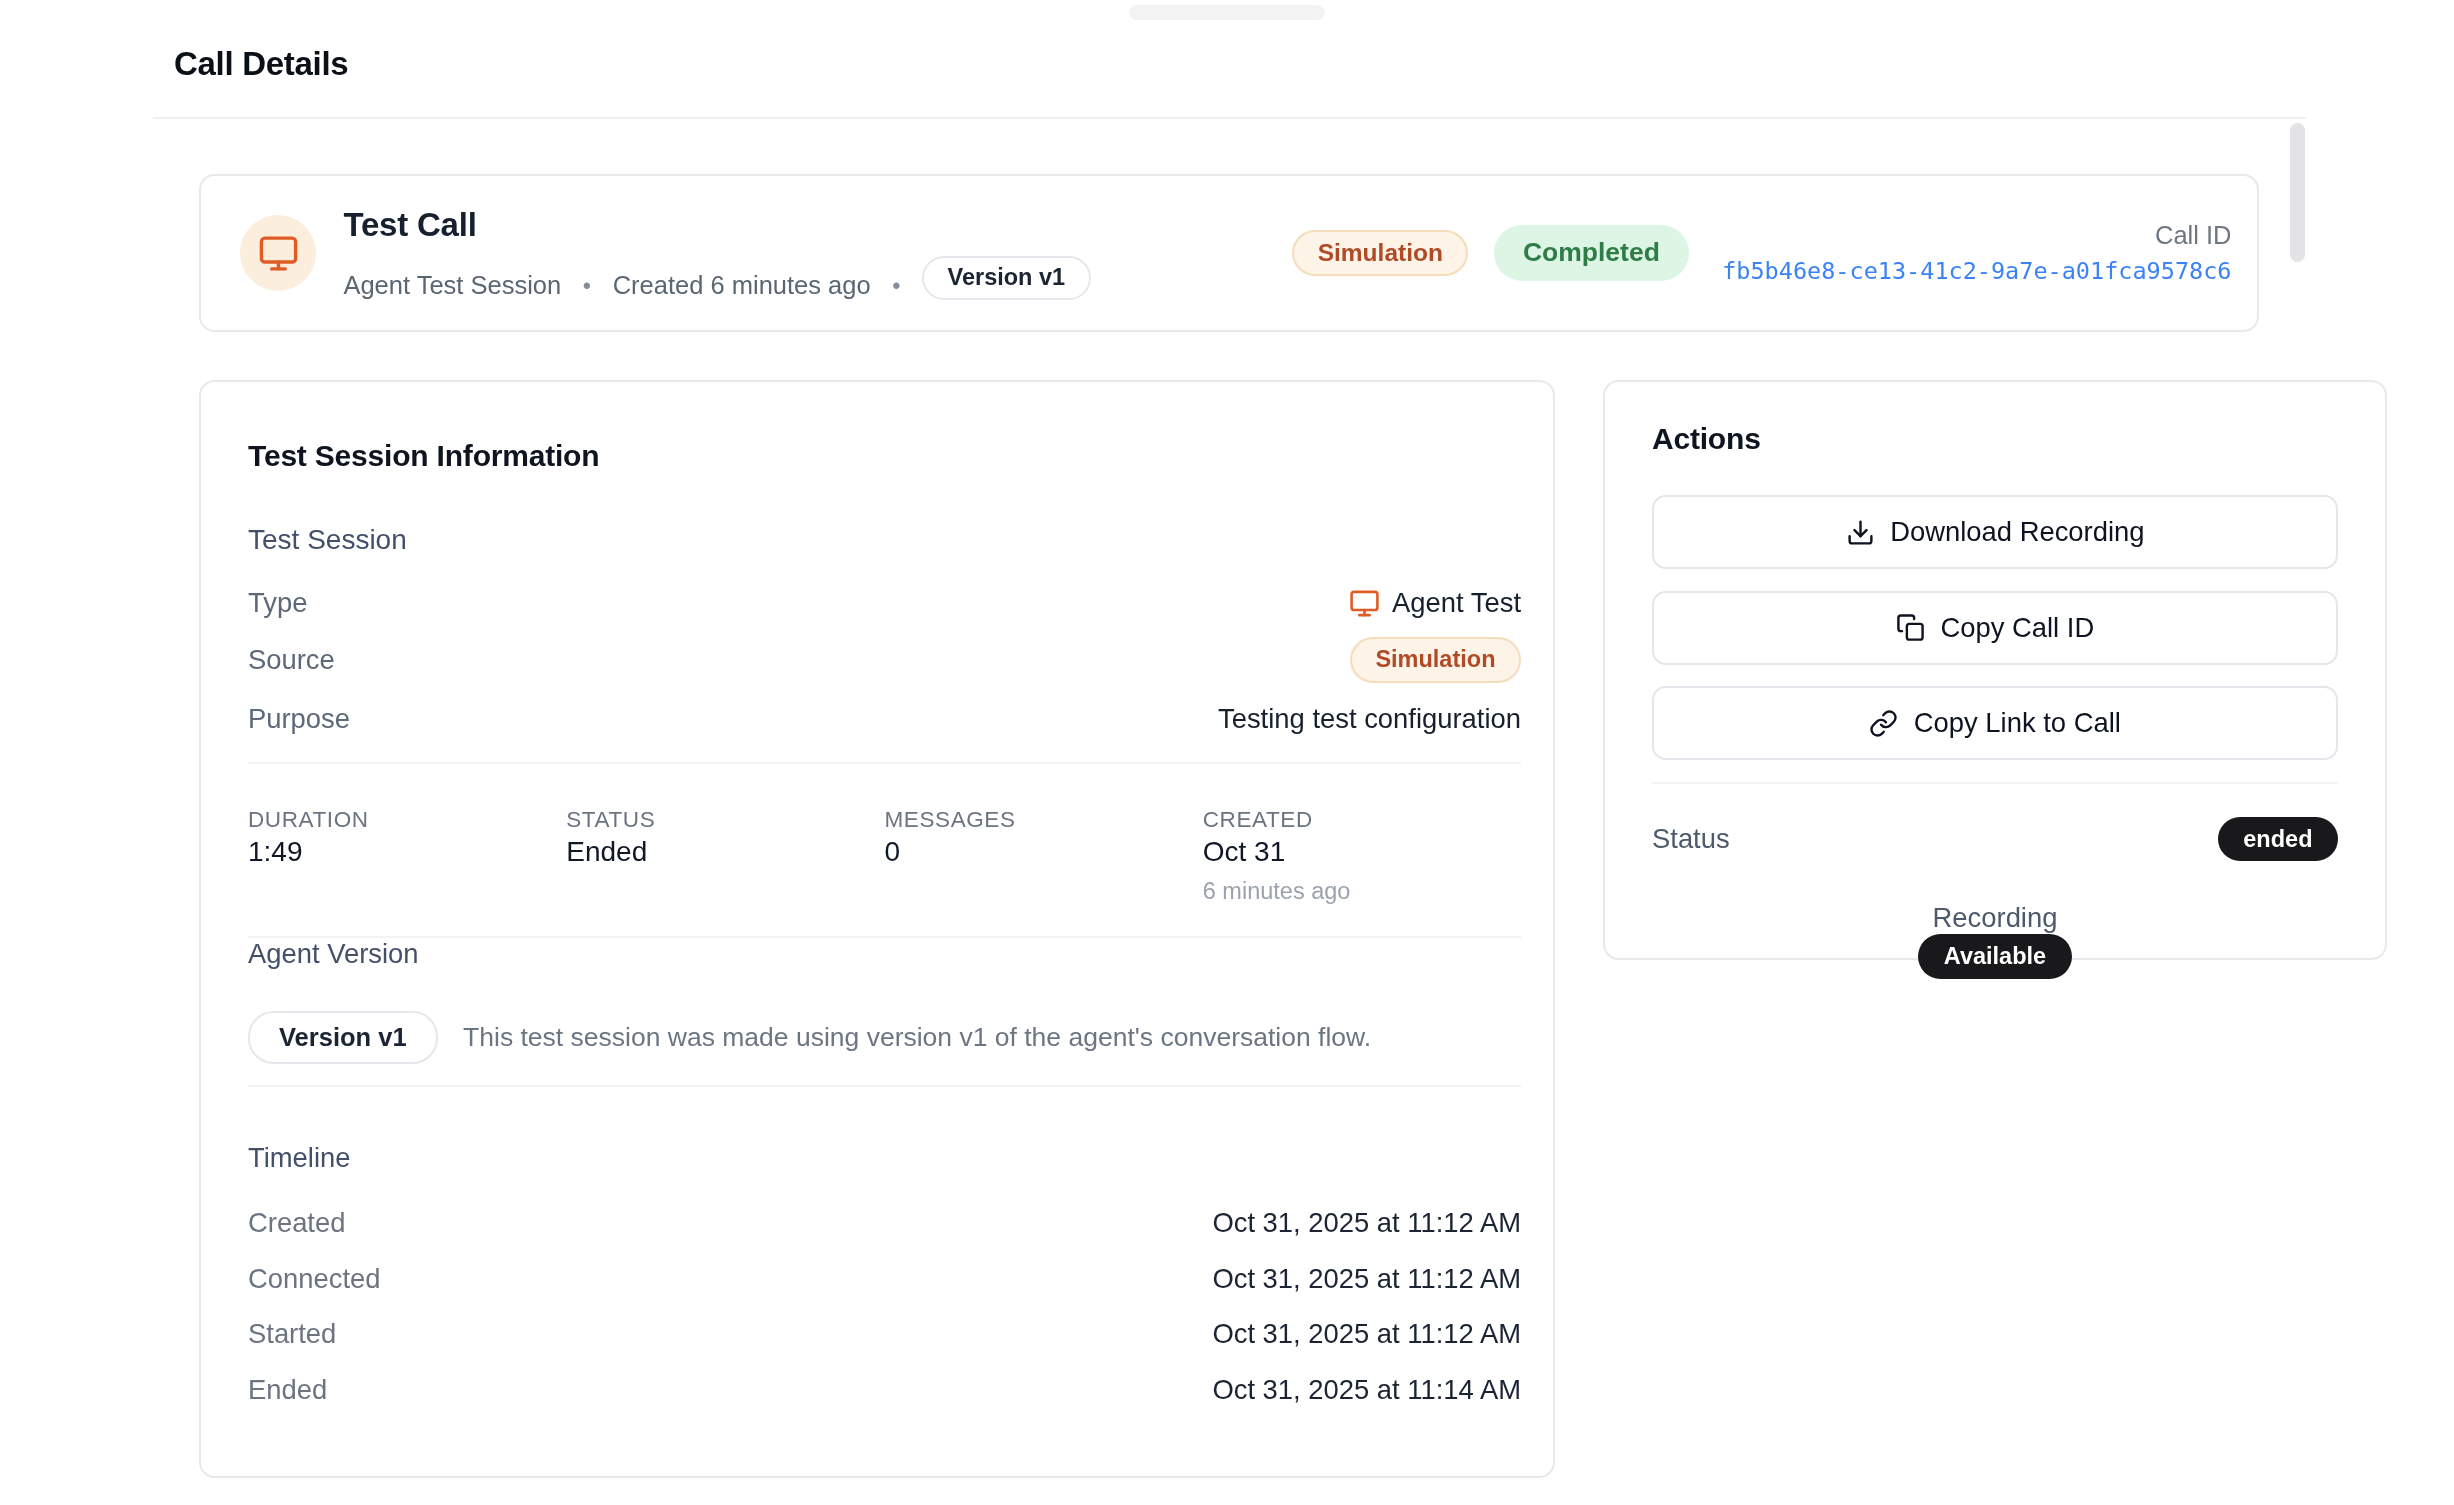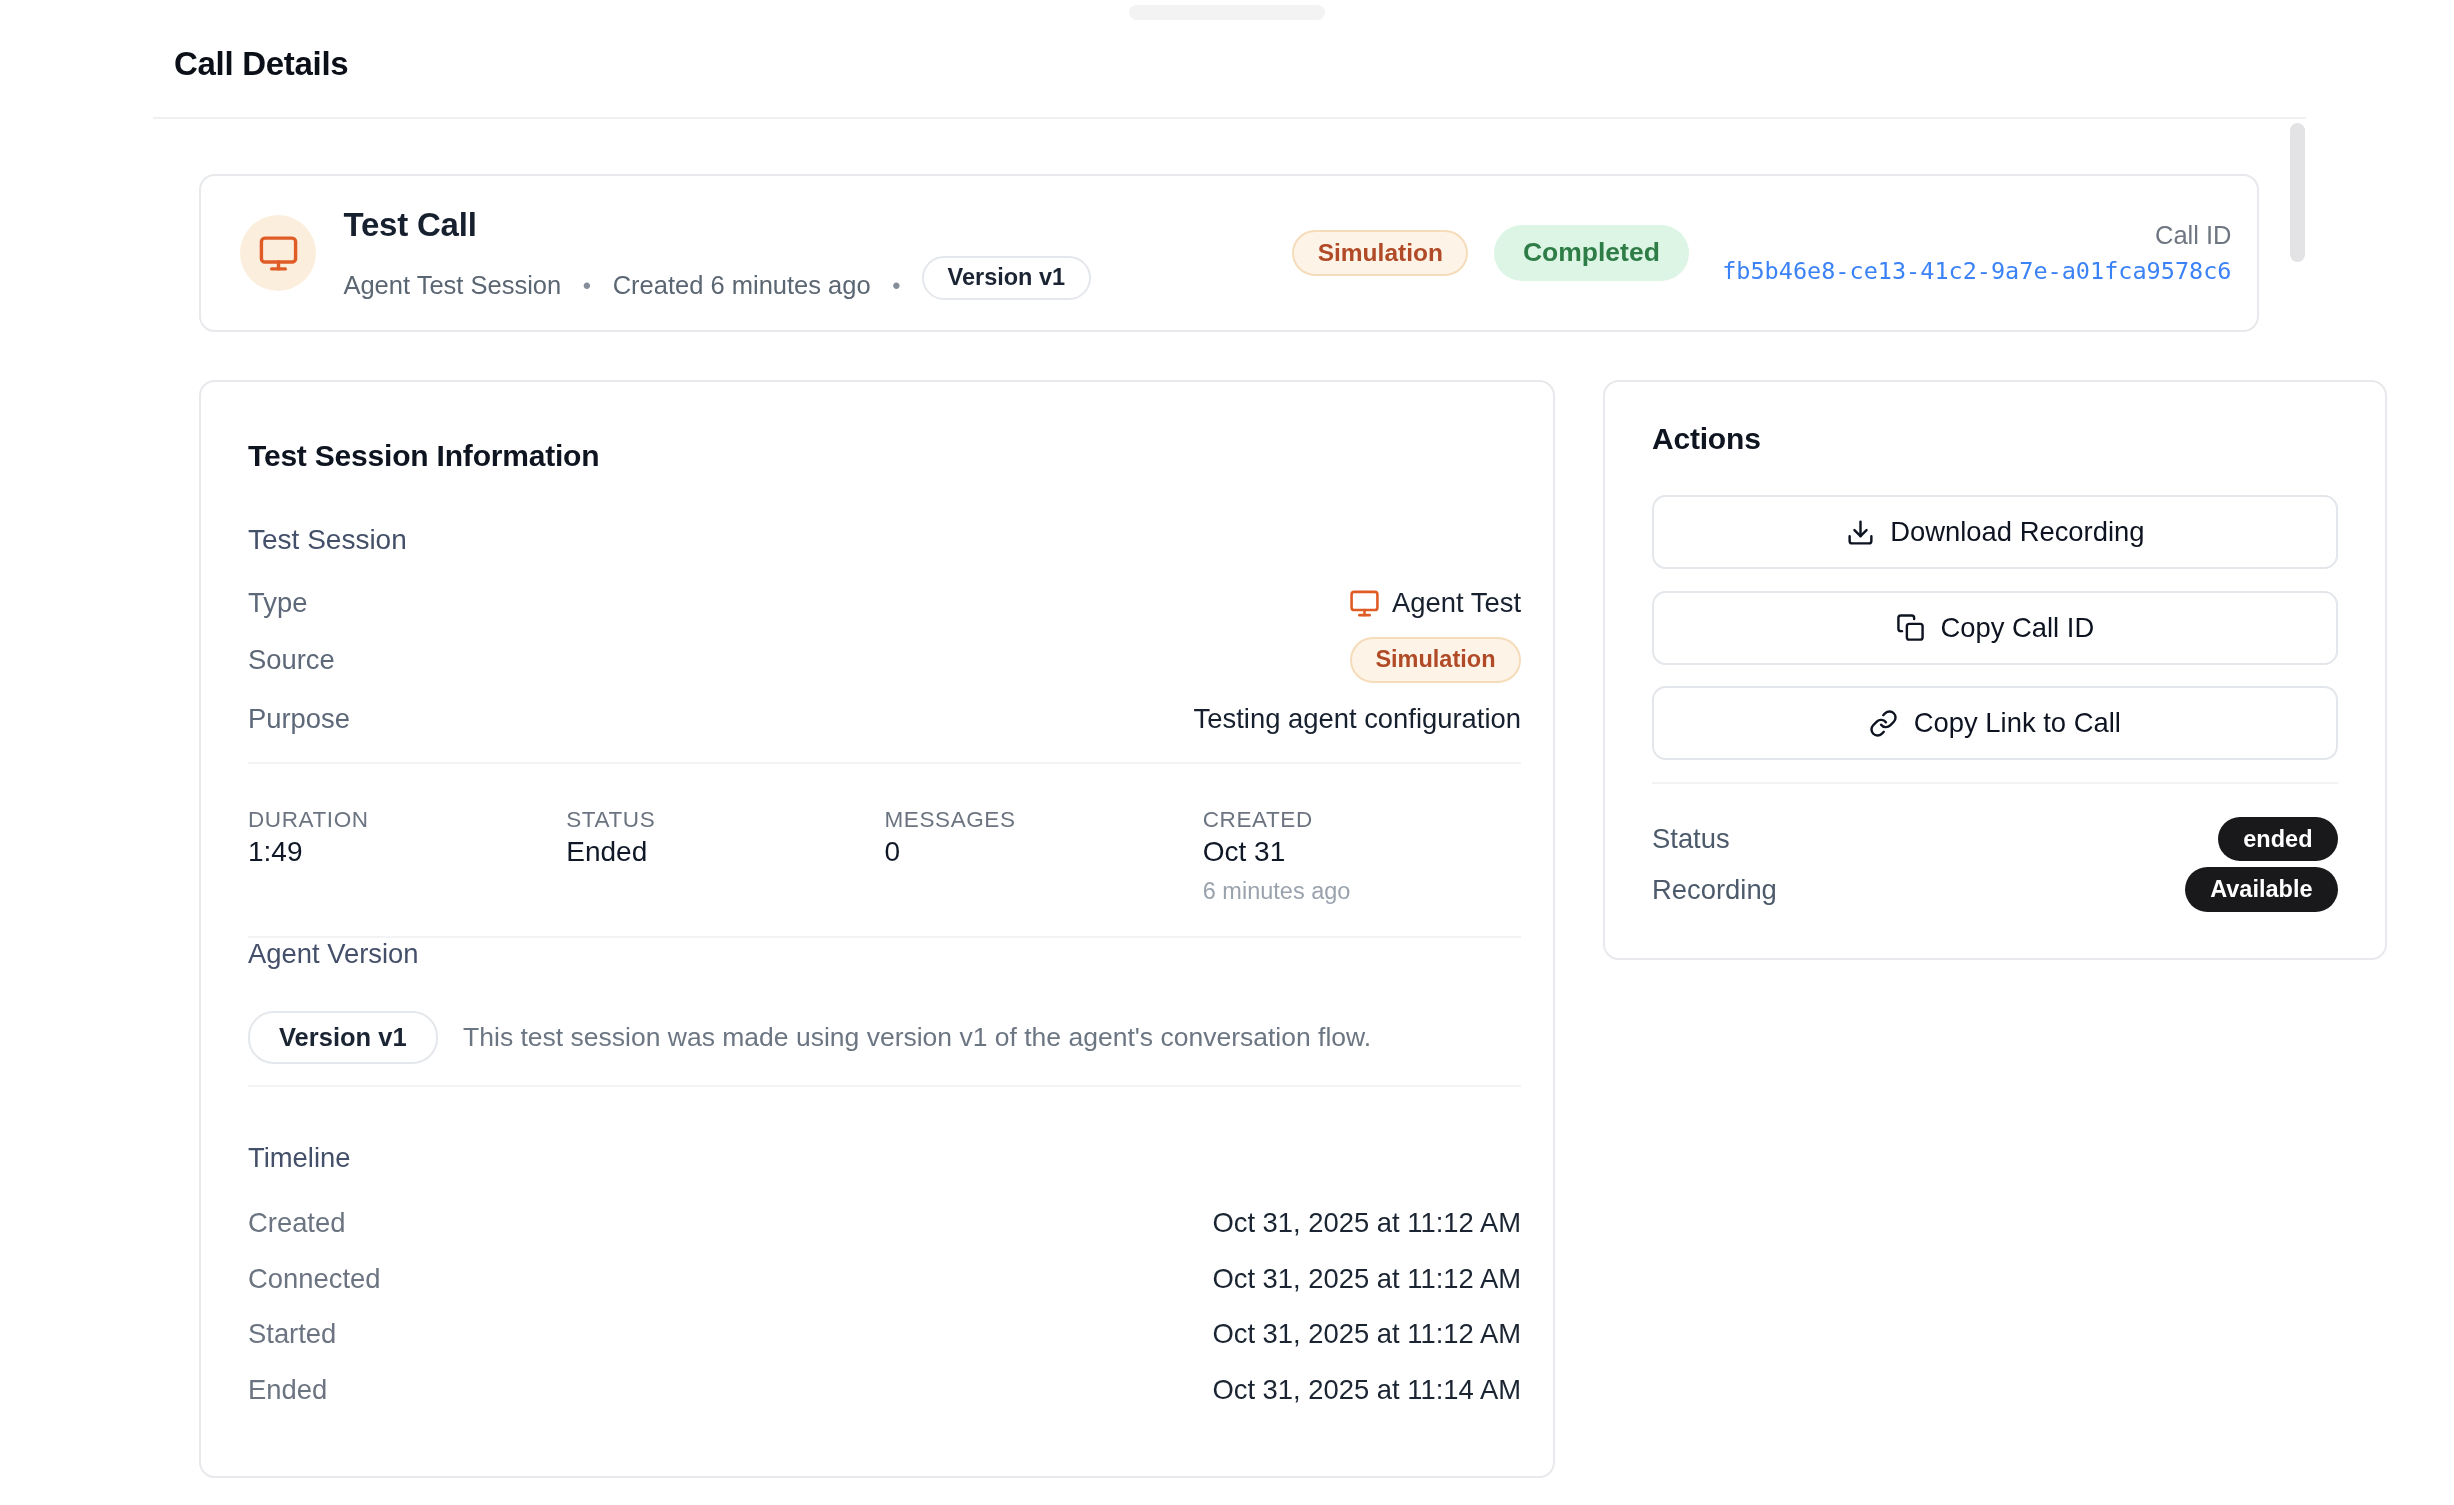--- a/index.html
+++ b/index.html
@@ -69,21 +69,21 @@
   
   .actions-card { left:1603px; top:380px; width:784px; height:580px; padding:40px 47px 0 47px; }
   .btn-stack { margin-top:39px; }
   .action-btn { width:100%; height:74px; display:flex; align-items:center; justify-content:center; gap:15.7px;
     border:2px solid #e3e6ea; border-radius:13.7px; background:#fff; font-family:"Liberation Sans", sans-serif;
     font-size:27.4px; color:#0d1320; margin-bottom:21.6px; cursor:pointer; }
   .action-btn svg { width:29px; height:29px; stroke:#0d1320; flex:none; }
   .act-divider { height:2px; background:#f2f3f4; margin-top:5.9px; }
   .kv-row { display:flex; justify-content:space-between; align-items:center; }
   .kv-row.status { margin-top:33px; }
-  .kv-row.recording { margin-top:6px; }
+  .kv-row.recording { margin-top:41px;flex-direction:column; }
   .kv-label { font-size:27.4px; color:#4c5a6b; }
   .dark-pill { background:#19191c; color:#fff; font-weight:700; font-size:23.5px; padding:8.8px 25.5px; border-radius:25.5px; }
 
   
   .scroll-thumb { position:absolute; left:2290px; top:123px; width:14.7px; height:139px; border-radius:7.8px; background:#e3e3e5; }
 </style>
 </head>
 <body>
 
 <div class="drag-pill"></div>
@@ -135,21 +135,21 @@
     </div>
   </div>
 
   <div class="info-row r2">
     <div class="info-label">Source</div>
     <div class="sim-pill small">Simulation</div>
   </div>
 
   <div class="info-row r3">
     <div class="info-label">Purpose</div>
-    <div class="info-value">Testing agent configuration</div>
+    <div class="info-value">Testing test configuration</div>
   </div>
 
   <div class="divider d1"></div>
 
   <div class="stats">
     <div>
       <div class="stat-label">DURATION</div>
       <div class="stat-value">1:49</div>
     </div>
     <div>

